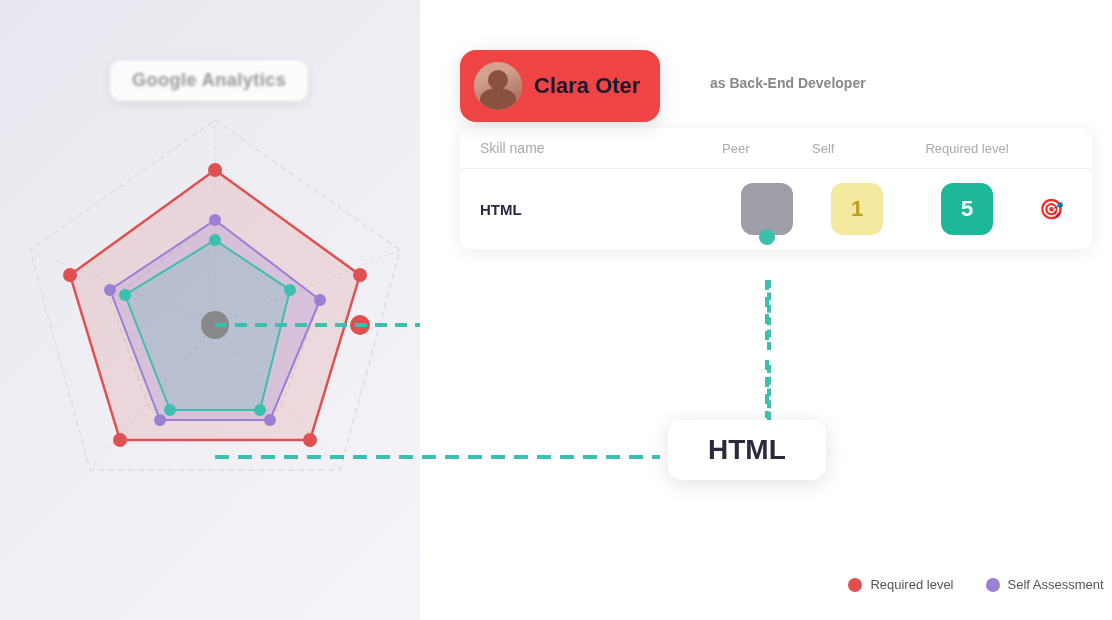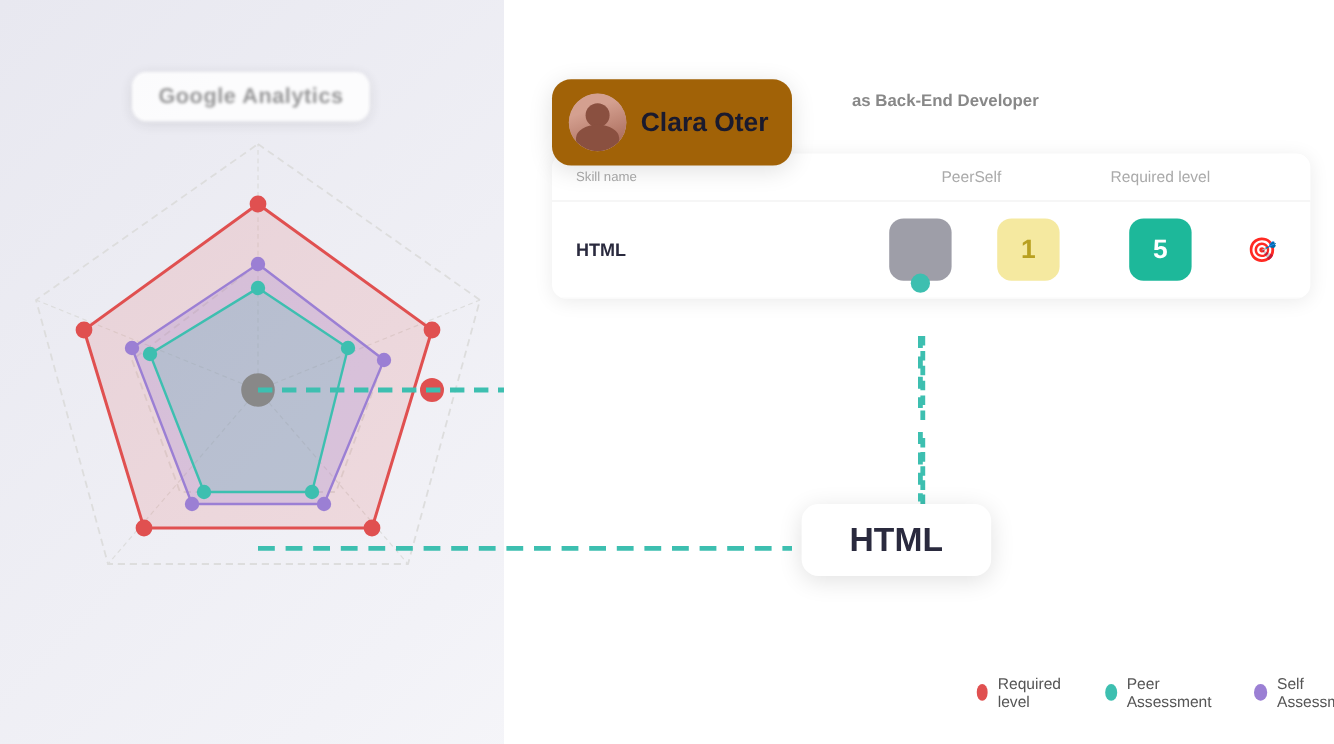--- a/index.html
+++ b/index.html
@@ -59,25 +59,25 @@
       left: 420px;
       top: 0;
       right: 0;
       bottom: 0;
       background: white;
     }
 
     
     .profile-header {
       position: absolute;
-      top: 66px;
+      top: 50px;
       left: 40px;
       display: flex;
       align-items: center;
-      background: #a16207;
+      background: #ef4444;
       border-radius: 16px;
       padding: 12px 20px 12px 14px;
       box-shadow: 0 4px 20px rgba(0,0,0,0.12);
       z-index: 10;
     }
 
     .avatar {
       width: 48px;
       height: 48px;
       border-radius: 50%;
@@ -152,28 +152,28 @@
     .table-header {
       display: flex;
       align-items: center;
       padding: 12px 20px;
       border-bottom: 1px solid #f0f0f0;
       background: white;
     }
 
     .col-skill-name {
       flex: 1;
-      font-size: 11px;
+      font-size: 14px;
       color: #aaa;
       font-weight: 500;
     }
 
     .col-peer {
       width: 90px;
-      text-align: right;
+      text-align: left;
       font-size: 13px;
       color: #aaa;
       font-weight: 500;
     }
 
     .col-self {
       width: 90px;
       font-size: 13px;
       color: #aaa;
       font-weight: 500;
@@ -448,24 +448,20 @@
   <div class="vertical-line-bottom"></div>
 
   <div class="html-label-box">HTML</div>
 
   <div class="legend">
     <div class="legend-item">
       <div class="legend-dot legend-dot-red"></div>
       <span>Required level</span>
     </div>
     <div class="legend-item">
-      <div class="legend-dot legend-dot-teal"></div>
-      <span>Peer Assessment</span>
-    </div>
-    <div class="legend-item">
       <div class="legend-dot legend-dot-purple"></div>
       <span>Self Assessment</span>
     </div>
   </div>
 
 </div>
 
 <svg style="position:absolute;top:0;left:0;width:1112px;height:620px;pointer-events:none;">
 
   <line x1="215" y1="457" x2="660" y2="457" stroke="#3dbfb0" stroke-width="4" stroke-dasharray="14,9"></line>

